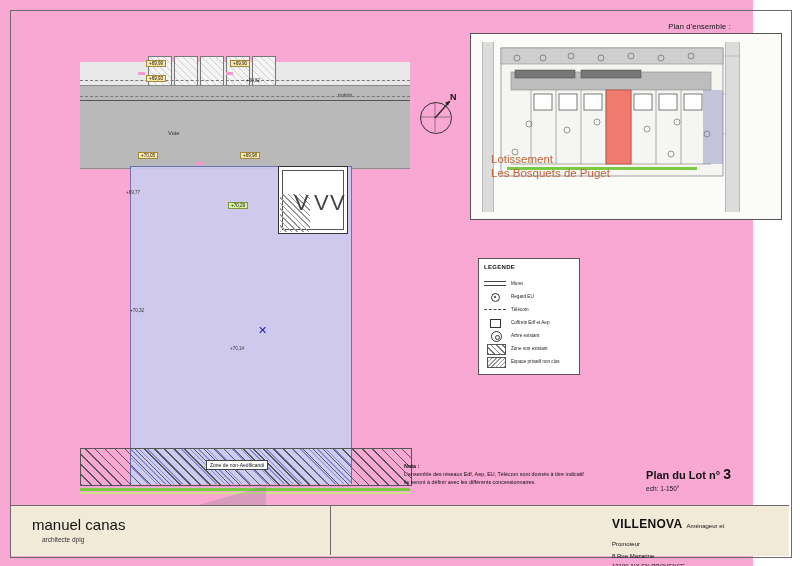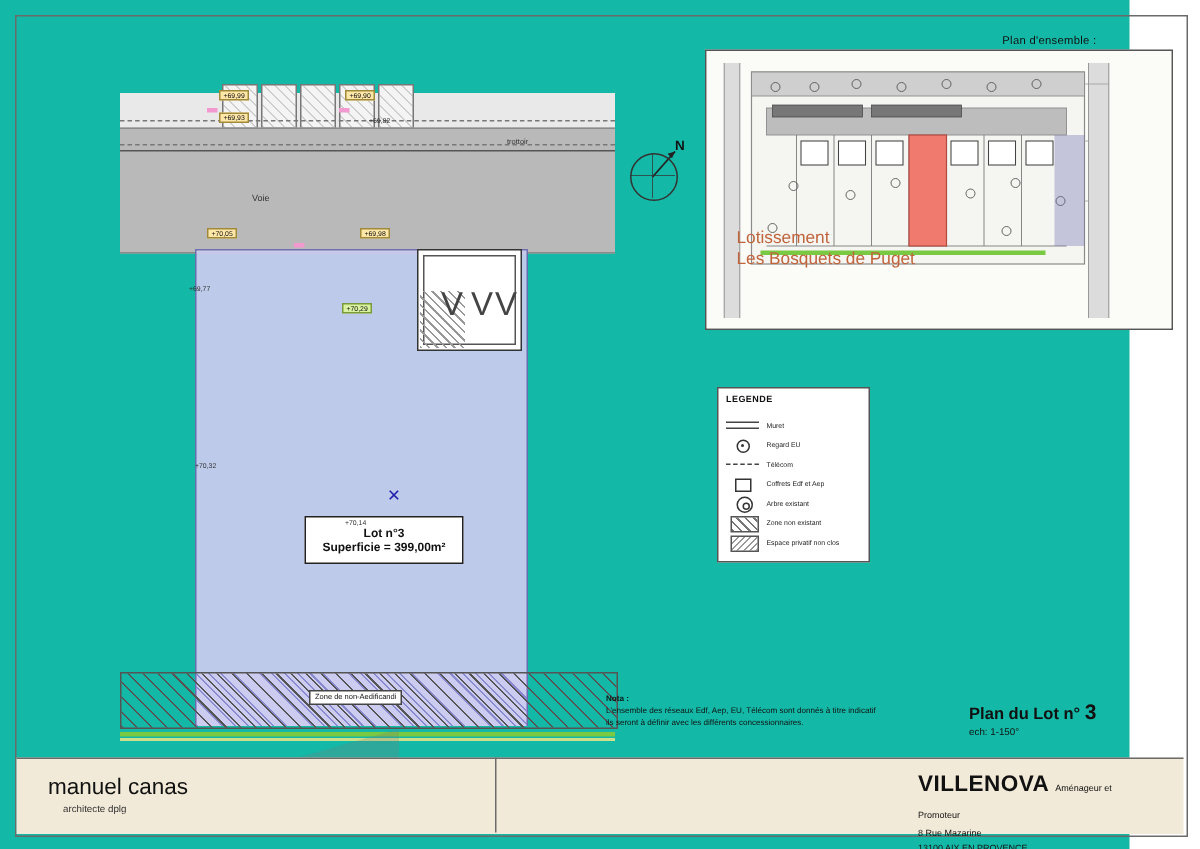--- a/index.html
+++ b/index.html
@@ -1,17 +1,17 @@
 <!DOCTYPE html>
 <html><head>
 <meta charset="utf-8">
 <style>
   html,body{margin:0;padding:0;background:#ffffff;}
   body{width:800px;height:566px;font-family:"Liberation Sans",sans-serif;color:#111;overflow:hidden;position:relative;}
-  .sheet{position:absolute;left:0;top:0;width:753px;height:566px;background:#14b8a6;}
+  .sheet{position:absolute;left:0;top:0;width:753px;height:566px;background:#f9a8d4;}
   .frame{position:absolute;left:10px;top:10px;width:780px;height:546px;border:1px solid #6b6b6b;}
   .plan-densemble-label{position:absolute;right:22px;top:22px;font-size:7.5px;color:#111;letter-spacing:.2px;}
 
   
   .inset{position:absolute;left:470px;top:33px;width:310px;height:185px;border:1px solid #555;background:#fbfbf8;overflow:hidden;}
   .inset .map{position:absolute;left:0;top:0;width:310px;height:185px;}
   .inset-title{position:absolute;left:20px;top:118px;font-size:11.5px;color:#c0643c;line-height:14px;}
   .inset-title .l2{display:block;}
 
   
@@ -87,21 +87,21 @@
   .lot-title .main .num{font-size:14px;}
   .lot-title .ech{font-size:6.5px;color:#111;margin-top:3px;}
 
   
   .bottombar{position:absolute;left:11px;top:505px;width:778px;height:50px;background:#f2ead8;border-top:1px solid #6b6b6b;}
   .bb-sep{position:absolute;left:330px;top:505px;width:1px;height:50px;background:#6b6b6b;}
   .arch{position:absolute;left:32px;top:516px;}
   .arch .n{font-size:15px;color:#111;}
   .arch .s{font-size:6.5px;color:#333;margin-top:3px;margin-left:10px;}
   .promo{position:absolute;left:612px;top:514px;}
-  .promo .brand{font-size:15px;font-weight:bold;color:#111;letter-spacing:.3px;}
+  .promo .brand{font-size:12px;font-weight:bold;color:#111;letter-spacing:.3px;}
   .promo .role{font-size:6px;color:#111;margin-left:4px;}
   .promo .addr{font-size:6px;color:#111;margin-top:2px;line-height:8px;}
 </style>
 </head>
 <body>
 
 <div class="sheet">
   <div class="frame"></div>
 
   <div class="plan-densemble-label">Plan d'ensemble :</div>
@@ -210,24 +210,20 @@
     <div class="vshape" style="left:312px;top:162px">V</div>
 
     <div class="lot-nonaedif"></div>
     <div class="nonaedif-band"></div>
     <div class="nonaedif-tag">Zone de non-Aedificandi</div>
     <div class="greenline"></div>
     <div class="greenline2"></div>
     <div class="tri"></div>
 
     <div class="cross">✕</div>
-    <div class="lot-box">
-      <div class="t1">Lot n°3</div>
-      <div class="t2">Superficie = 399,00m²</div>
-    </div>
 
     <div class="pinkmark" style="left:120px;top:42px"></div>
     <div class="pinkmark" style="left:208px;top:42px"></div>
     <div class="pinkmark" style="left:178px;top:132px"></div>
 
     <div class="compass">
       <div class="circ"></div>
       <svg width="44" height="52" viewBox="0 0 44 52">
         <path d="M19 26 L34 9" stroke="#222" stroke-width="1.2" fill="none"></path>
         <path d="M34 9 l-5 1.5 l3 3 z" fill="#222"></path>

